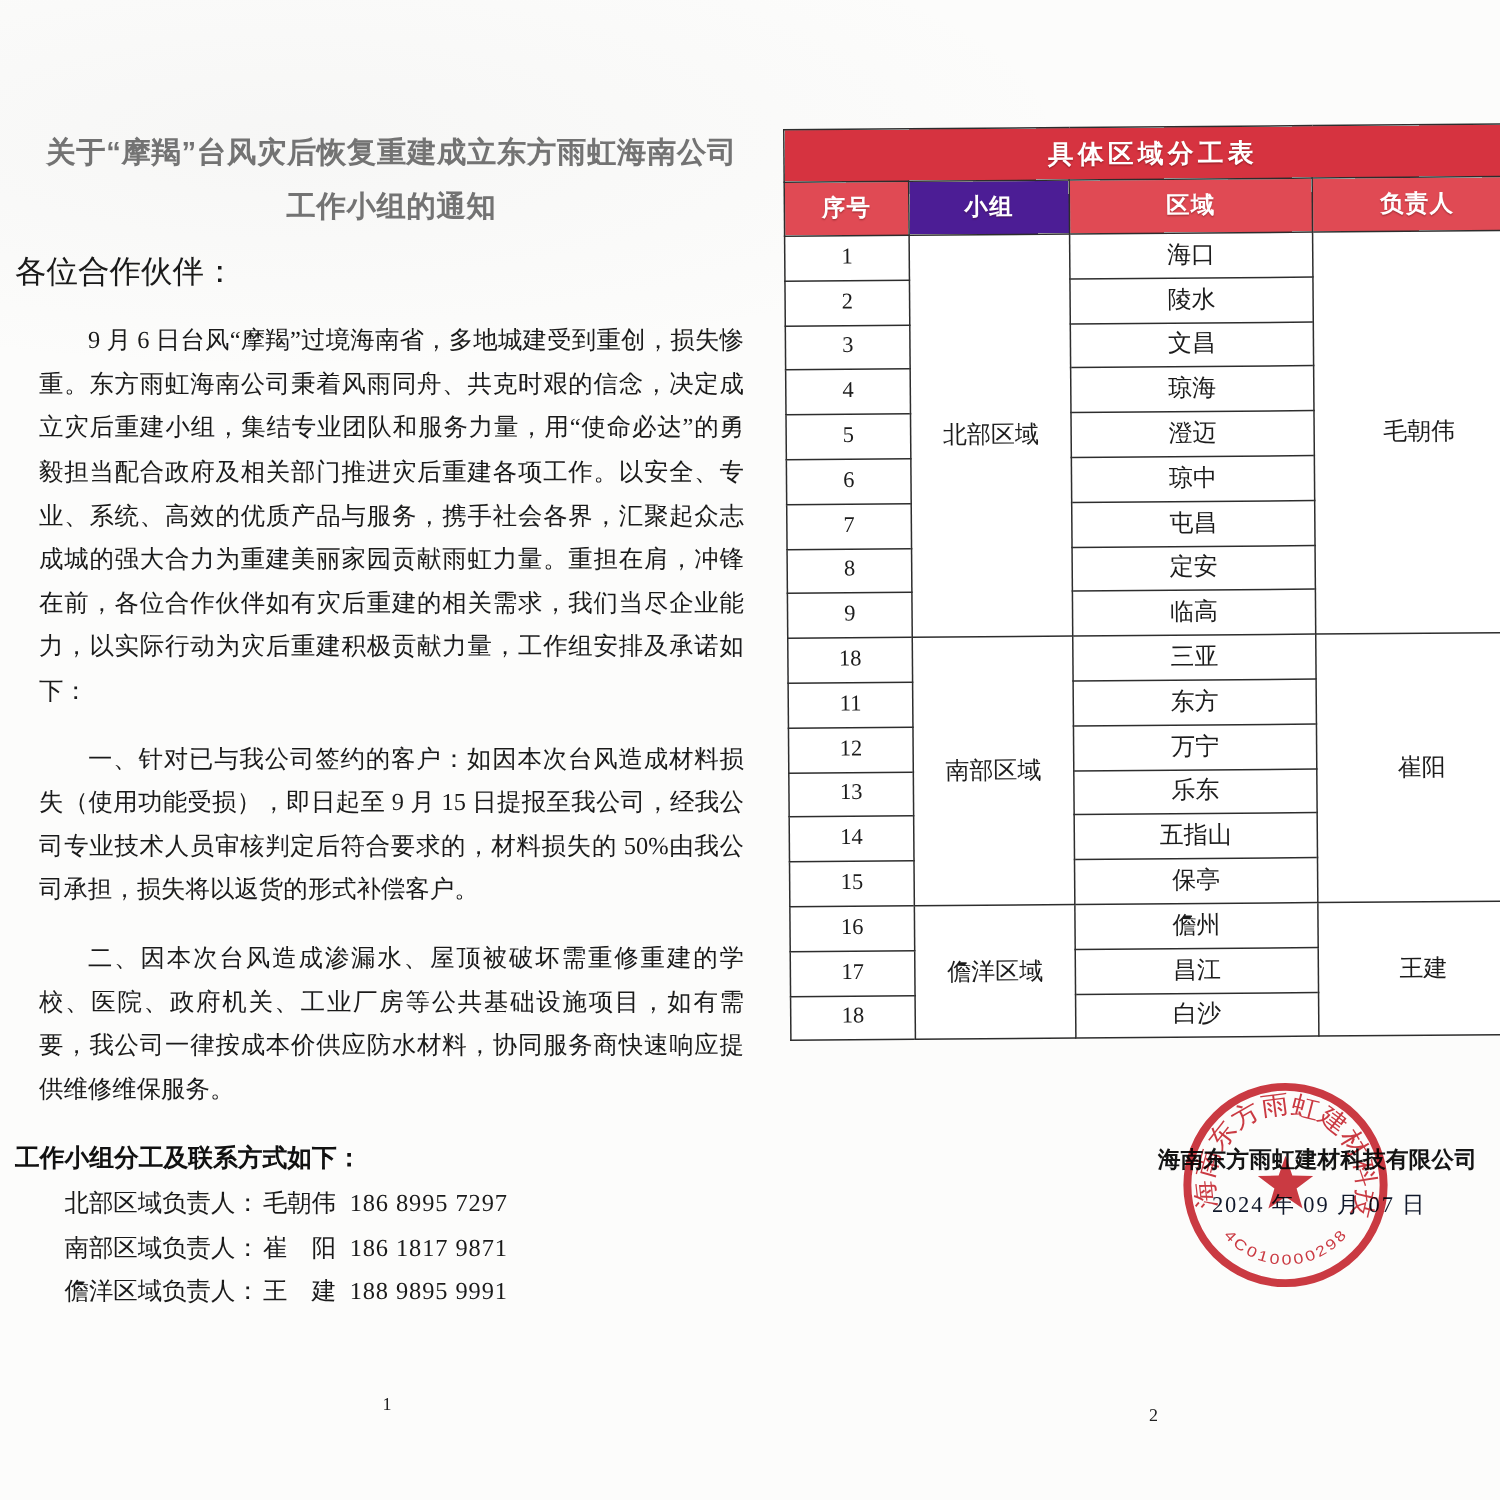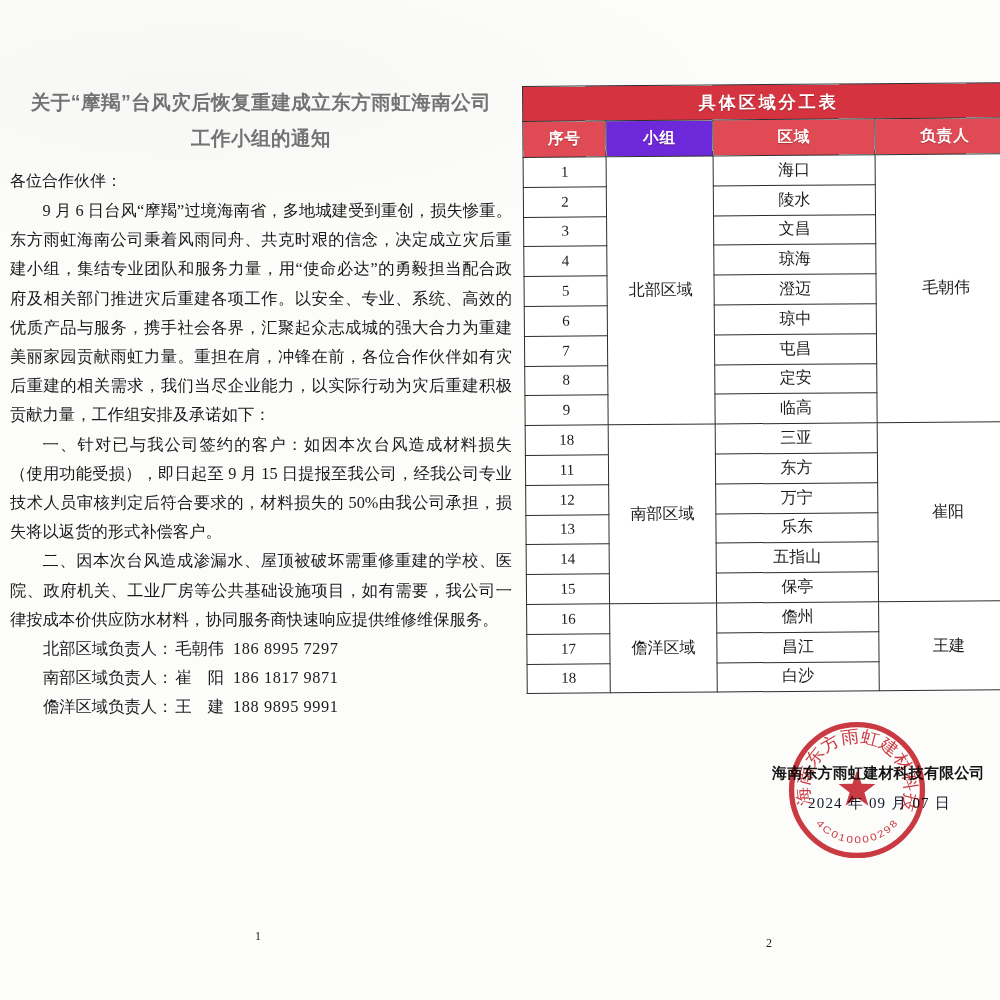--- a/index.html
+++ b/index.html
@@ -11,22 +11,22 @@
   .smudge { position:absolute; left:0; top:0; width:760px; height:260px; pointer-events:none;
     background:radial-gradient(ellipse at 25% 35%, rgba(175,175,175,0.07), transparent 65%); }
 
   
   .page-left { position:absolute; left:10px; top:84px; width:502px; }
   .notice-title {
     margin:0 0 10px 0; text-align:center; font-weight:bold;
     font-family:"Liberation Sans", sans-serif;
     font-size:19.5px; line-height:36px; letter-spacing:0.5px; color:#737373;
   }
-  .salutation { margin:0; font-size:16px; line-height:30px; }
-  .body-para { margin:0; font-size:16.3px; line-height:29.2px; text-align:justify; text-indent:2em; }
+  .salutation { margin:0; font-size:21px; line-height:30px; }
+  .body-para { margin:16px; font-size:16.3px; line-height:29.2px; text-align:justify; text-indent:2em; }
   .contacts-heading {
     margin:17px 0 0 0; font-family:"Liberation Sans", sans-serif;
     font-weight:bold; font-size:16.5px; line-height:30px; color:#111;
   }
   .contact-list { margin-left:33px; }
   .contact-row { font-size:16.3px; line-height:29.2px; white-space:nowrap; }
   .contact-row .c-name { margin-left:2px; margin-right:9px; }
   .contact-row .c-phone { letter-spacing:0.6px; }
 
   
@@ -67,20 +67,21 @@
     <span>关于“摩羯”台风灾后恢复重建成立东方雨虹海南公司</span><br>
     <span>工作小组的通知</span>
   </h1>
 
   <p class="salutation">各位合作伙伴：</p>
 
   <p class="body-para">9 月 6 日台风“摩羯”过境海南省，多地城建受到重创，损失惨重。东方雨虹海南公司秉着风雨同舟、共克时艰的信念，决定成立灾后重建小组，集结专业团队和服务力量，用“使命必达”的勇毅担当配合政府及相关部门推进灾后重建各项工作。以安全、专业、系统、高效的优质产品与服务，携手社会各界，汇聚起众志成城的强大合力为重建美丽家园贡献雨虹力量。重担在肩，冲锋在前，各位合作伙伴如有灾后重建的相关需求，我们当尽企业能力，以实际行动为灾后重建积极贡献力量，工作组安排及承诺如下：</p>
   <p class="body-para">一、针对已与我公司签约的客户：如因本次台风造成材料损失（使用功能受损），即日起至 9 月 15 日提报至我公司，经我公司专业技术人员审核判定后符合要求的，材料损失的 50%由我公司承担，损失将以返货的形式补偿客户。</p>
   <p class="body-para">二、因本次台风造成渗漏水、屋顶被破坏需重修重建的学校、医院、政府机关、工业厂房等公共基础设施项目，如有需要，我公司一律按成本价供应防水材料，协同服务商快速响应提供维修维保服务。</p>
 
+  <p class="contacts-heading">工作小组分工及联系方式如下：</p>
 
   <div class="contact-list">
     <div class="contact-row">
       <span class="c-role">北部区域负责人：</span><span class="c-name">毛朝伟</span><span class="c-phone">186 8995 7297</span>
     </div>
     <div class="contact-row">
       <span class="c-role">南部区域负责人：</span><span class="c-name">崔　阳</span><span class="c-phone">186 1817 9871</span>
     </div>
     <div class="contact-row">
       <span class="c-role">儋洋区域负责人：</span><span class="c-name">王　建</span><span class="c-phone">188 9895 9991</span>
@@ -97,21 +98,21 @@
         <col style="width:107px">
         <col style="width:162px">
         <col style="width:140px">
     </colgroup>
     <thead>
       <tr class="title-row">
         <th colspan="4" style="background: linear-gradient(rgb(214, 51, 64), rgb(214, 51, 64)) rgb(214, 51, 64);">具体区域分工表</th>
       </tr>
       <tr class="header-row">
         <th style="background-color: rgb(224, 74, 84); text-align: center;">序号</th>
-        <th style="background-color: #6d28d9;">小组</th>
+        <th style="background-color: #4c1d95;">小组</th>
         <th style="background-color: rgb(224, 74, 84);">区域</th>
         <th style="background-color: rgb(224, 74, 84);">负责人</th>
       </tr>
     </thead>
     <tbody class="assign-body">
         <tr>
           <td class="cell-no">1</td>
           <td class="cell-group" rowspan="9">北部区域</td>
           <td class="cell-region">海口</td>
           <td class="cell-leader" rowspan="9">毛朝伟</td>

